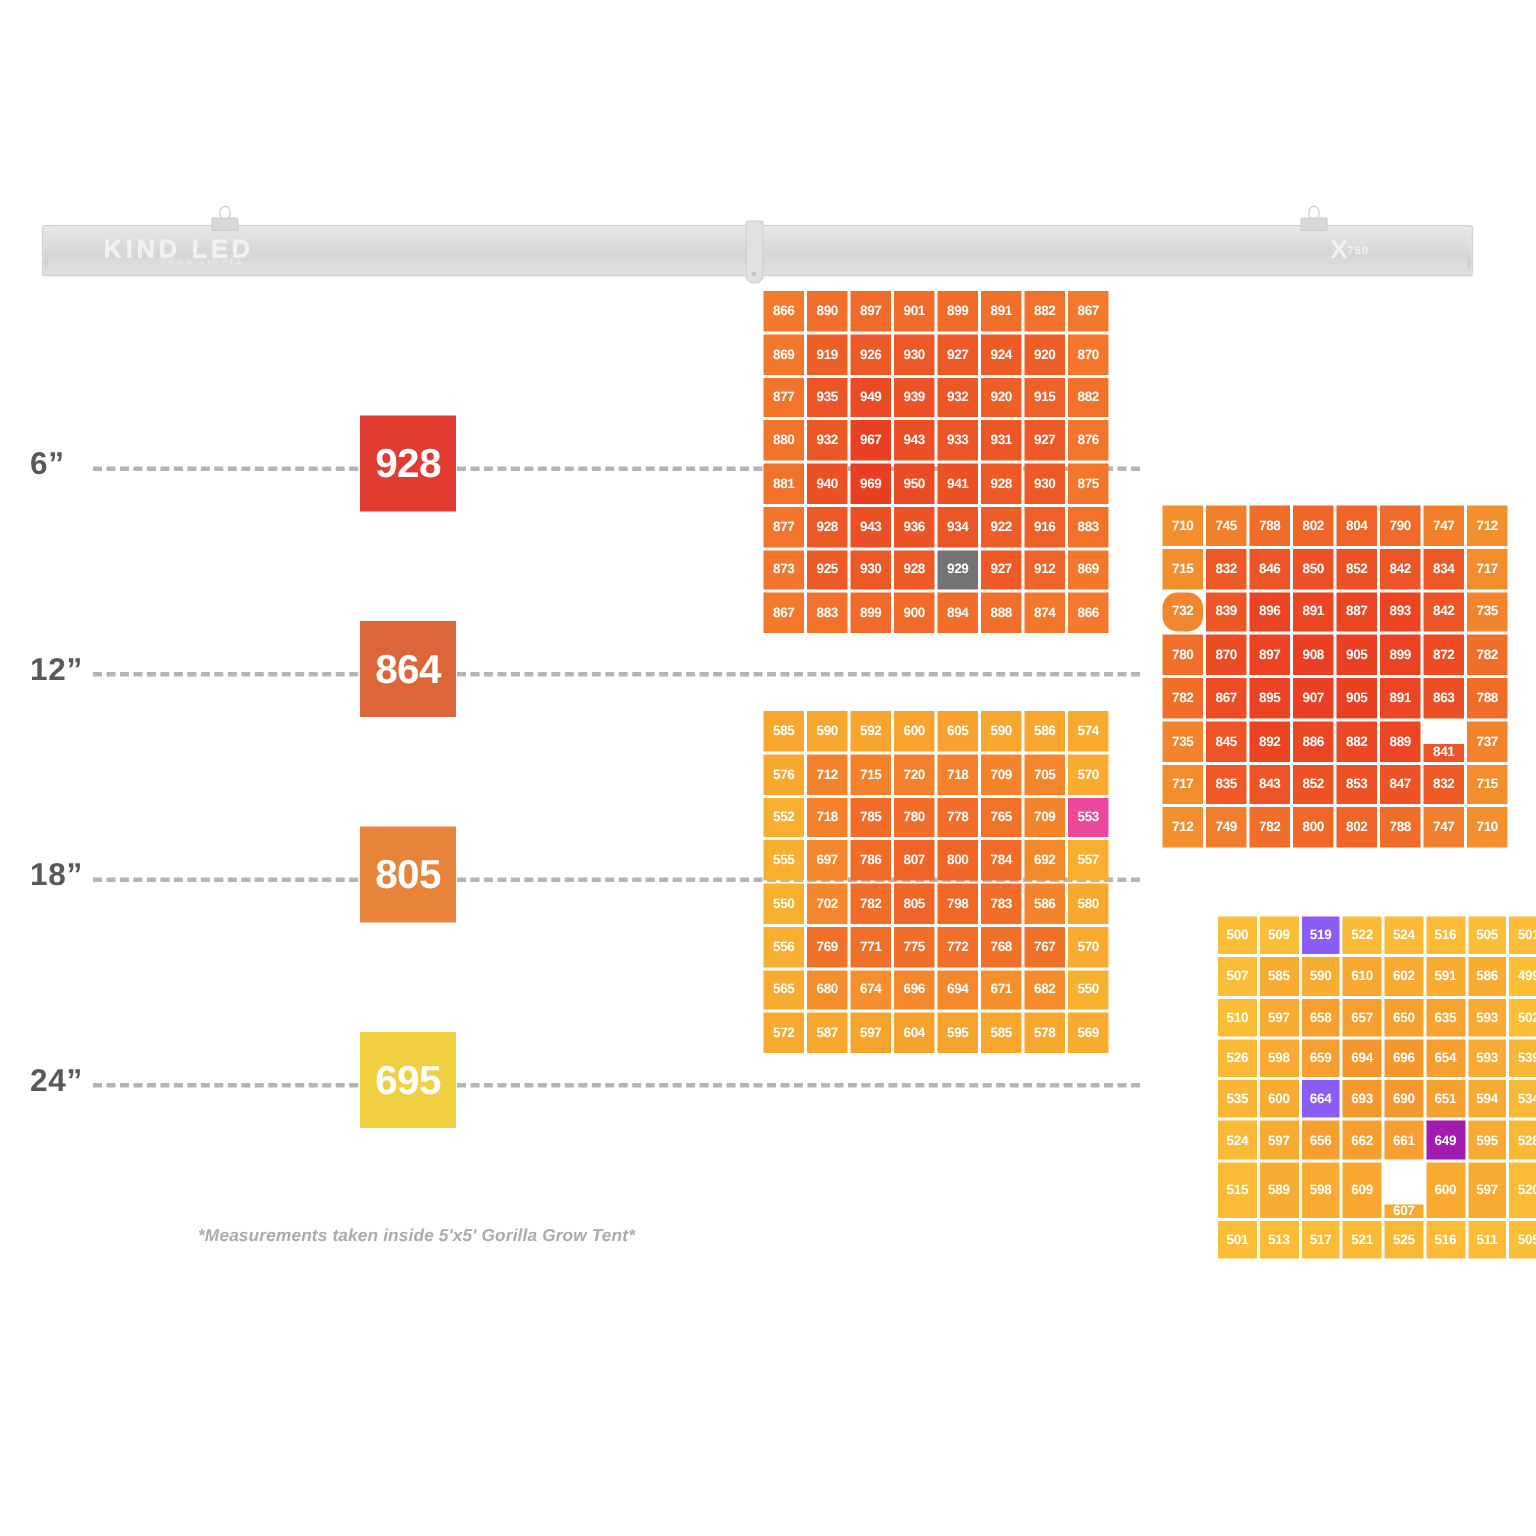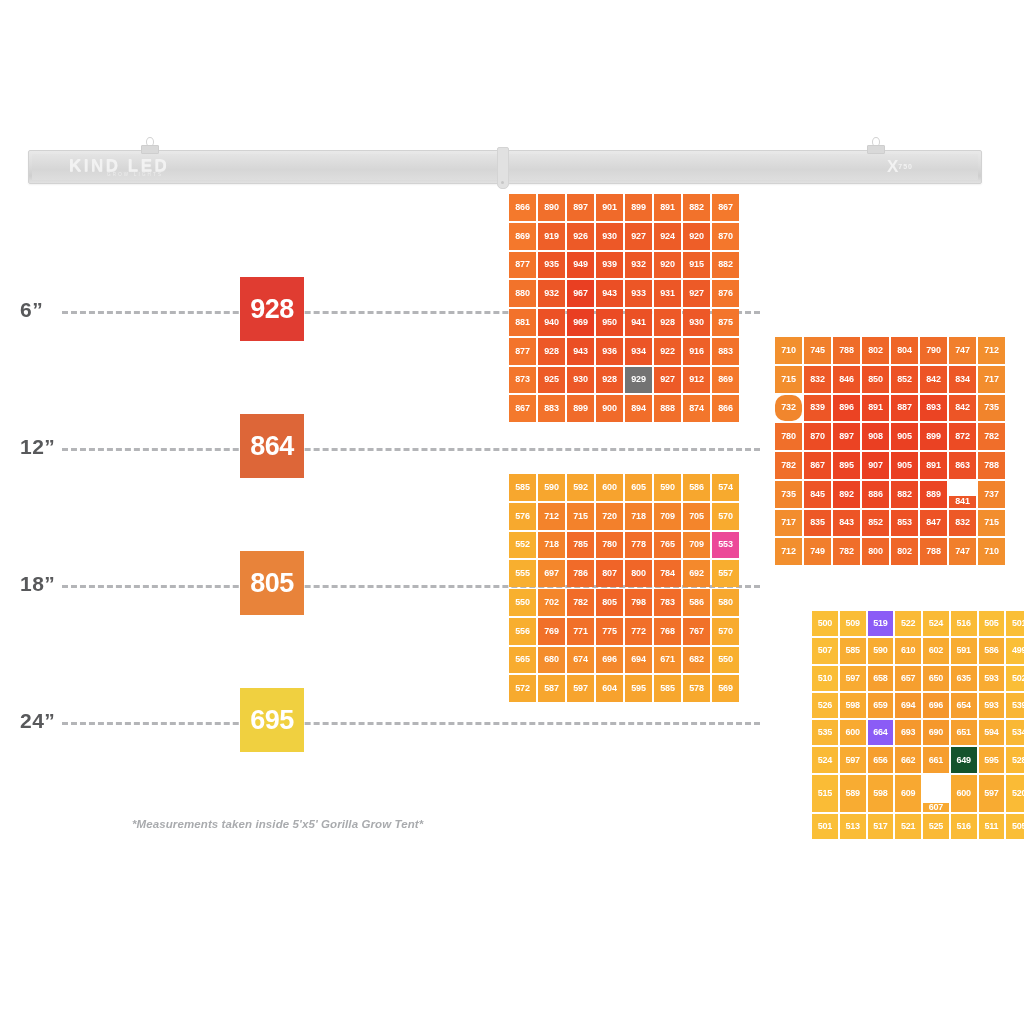--- a/index.html
+++ b/index.html
@@ -470,21 +470,21 @@
       <div class="cell" style="background: rgb(245, 152, 45);">693</div>
       <div class="cell" style="background: rgb(245, 152, 45);">690</div>
       <div class="cell" style="background: rgb(246, 160, 47);">651</div>
       <div class="cell" style="background: rgb(248, 171, 50);">594</div>
       <div class="cell" style="background: rgb(249, 184, 53);">534</div>
       <div class="cell" style="background: rgb(250, 186, 53);">524</div>
       <div class="cell" style="background: rgb(248, 171, 50);">597</div>
       <div class="cell" style="background: rgb(246, 159, 47);">656</div>
       <div class="cell" style="background: rgb(246, 158, 47);">662</div>
       <div class="cell" style="background: rgb(246, 158, 47);">661</div>
-      <div class="cell" style="background: #14532d;">649</div>
+      <div class="cell" style="background: #a21caf;">649</div>
       <div class="cell" style="background: rgb(248, 171, 50);">595</div>
       <div class="cell" style="background: rgb(250, 185, 53);">528</div>
       <div class="cell" style="background: rgb(250, 188, 54);">515</div>
       <div class="cell" style="background: rgb(248, 172, 50);">589</div>
       <div class="cell" style="background: rgb(248, 170, 49);">598</div>
       <div class="cell" style="background: rgb(248, 168, 49);">609</div>
       <div class="cell" style="background: rgb(248, 169, 49); margin-top: 28px;">607</div>
       <div class="cell" style="background: rgb(248, 170, 49);">600</div>
       <div class="cell" style="background: rgb(248, 171, 50);">597</div>
       <div class="cell" style="background: rgb(250, 187, 54);">520</div>

